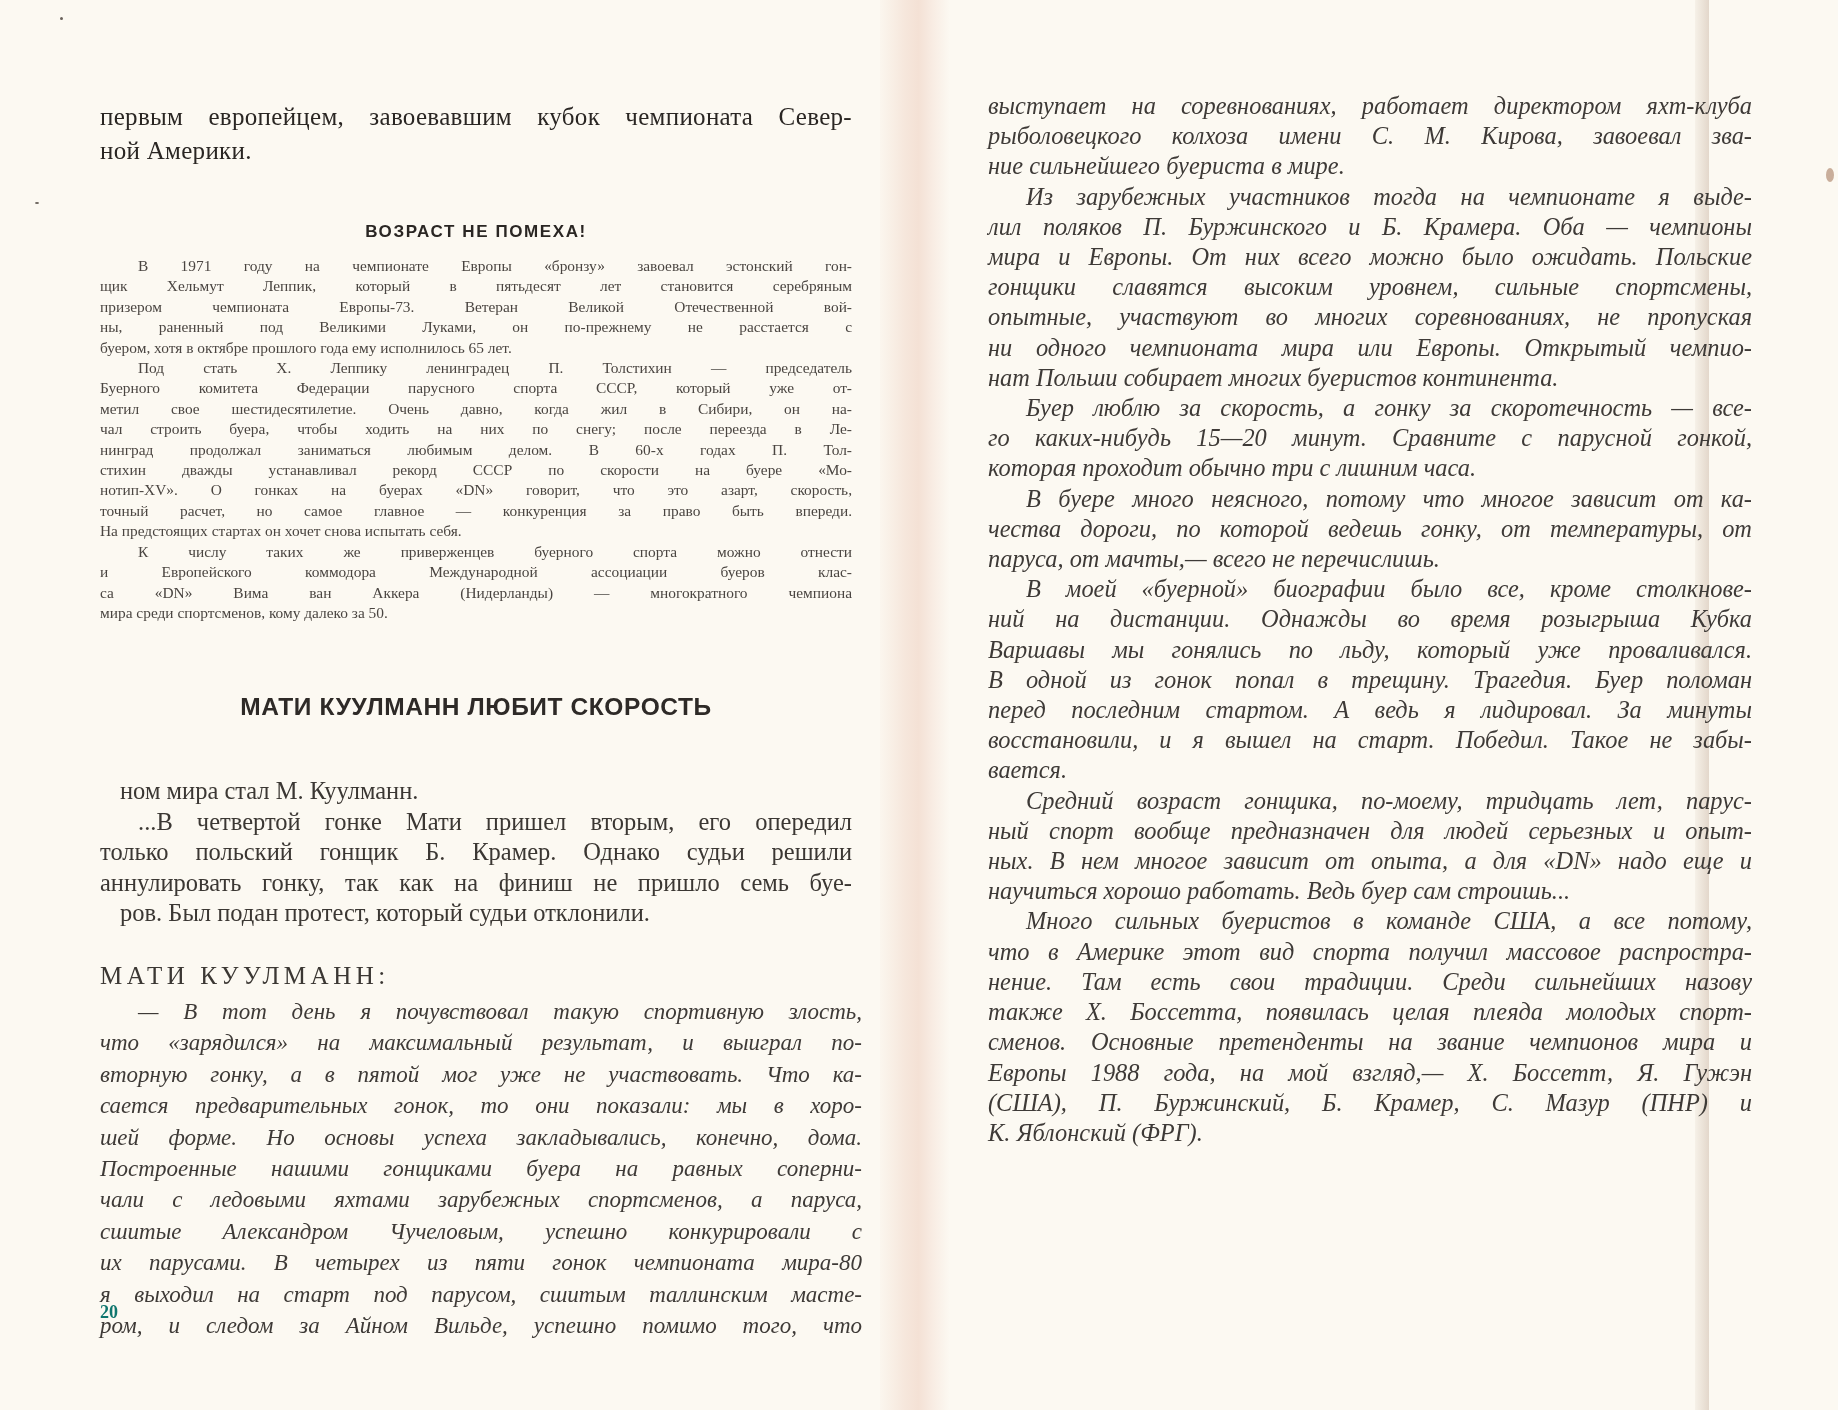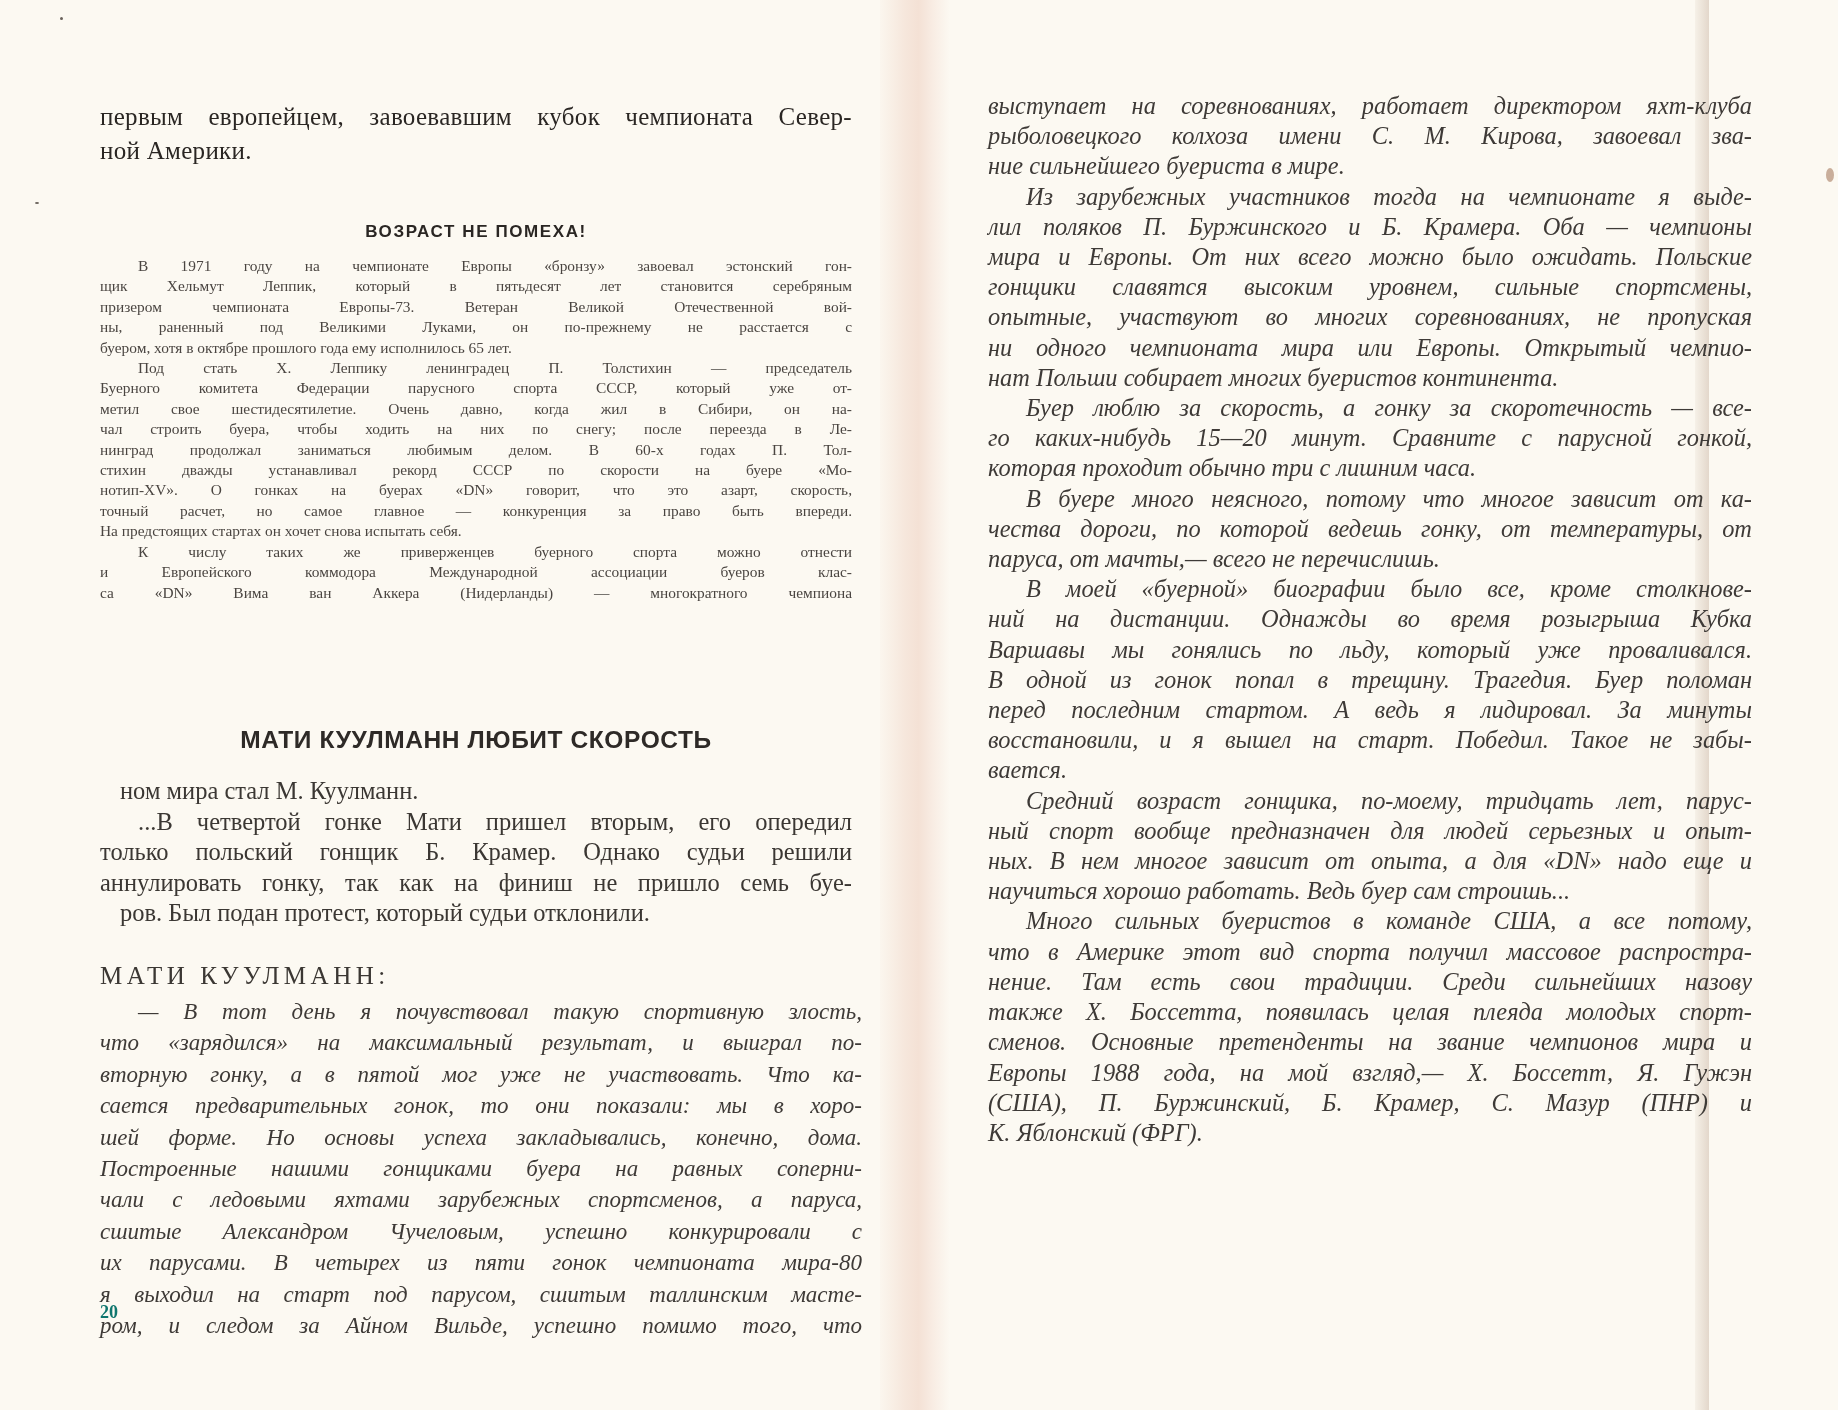--- a/index.html
+++ b/index.html
@@ -50,21 +50,21 @@
     letter-spacing: 1.6px; color: #2a2623;
   }
   .small-body {
     position: absolute; left: 100px; top: 256px; width: 752px;
     font-size: 15.4px; line-height: 20.4px; color: #4a4541;
   }
   .small-body .line { display: block; text-align: justify; text-align-last: justify; white-space: nowrap; }
   .small-body .line.last { text-align-last: left; }
 
   .sec-title-big {
-    position: absolute; left: 100px; top: 726px; width: 752px;
+    position: absolute; left: 100px; top: 693px; width: 752px;
     text-align: center; font-size: 24.5px; font-weight: bold;
     letter-spacing: 0.6px; color: #2e2a27;
   }
   .mid-body {
     position: absolute; left: 100px; top: 776px; width: 752px;
     font-size: 24.5px; line-height: 30.5px; color: #3b3733;
   }
   .mid-body .line { display: block; text-align: justify; text-align-last: justify; white-space: nowrap; }
   .mid-body .line.last { text-align-last: left; margin-left: 20px; }
 
@@ -128,20 +128,21 @@
     <span class="line">метил свое шестидесятилетие. Очень давно, когда жил в Сибири, он на-</span>
     <span class="line">чал строить буера, чтобы ходить на них по снегу; после переезда в Ле-</span>
     <span class="line">нинград продолжал заниматься любимым делом. В 60-х годах П. Тол-</span>
     <span class="line">стихин дважды устанавливал рекорд СССР по скорости на буере «Мо-</span>
     <span class="line">нотип-XV». О гонках на буерах «DN» говорит, что это азарт, скорость,</span>
     <span class="line">точный расчет, но самое главное — конкуренция за право быть впереди.</span>
     <span class="line last">На предстоящих стартах он хочет снова испытать себя.</span>
     <span class="line indent">К числу таких же приверженцев буерного спорта можно отнести</span>
     <span class="line">и Европейского коммодора Международной ассоциации буеров клас-</span>
     <span class="line">са «DN» Вима ван Аккера (Нидерланды) — многократного чемпиона</span>
+    <span class="line last">мира среди спортсменов, кому далеко за 50.</span>
   </div>
 
   <div class="sec-title-big sans">МАТИ КУУЛМАНН ЛЮБИТ СКОРОСТЬ</div>
 
   <div class="mid-body serif">
     <span class="line last">ном мира стал М. Куулманн.</span>
     <span class="line indent">...В четвертой гонке Мати пришел вторым, его опередил</span>
     <span class="line">только польский гонщик Б. Крамер. Однако судьи решили</span>
     <span class="line">аннулировать гонку, так как на финиш не пришло семь буе-</span>
     <span class="line last">ров. Был подан протест, который судьи отклонили.</span>

